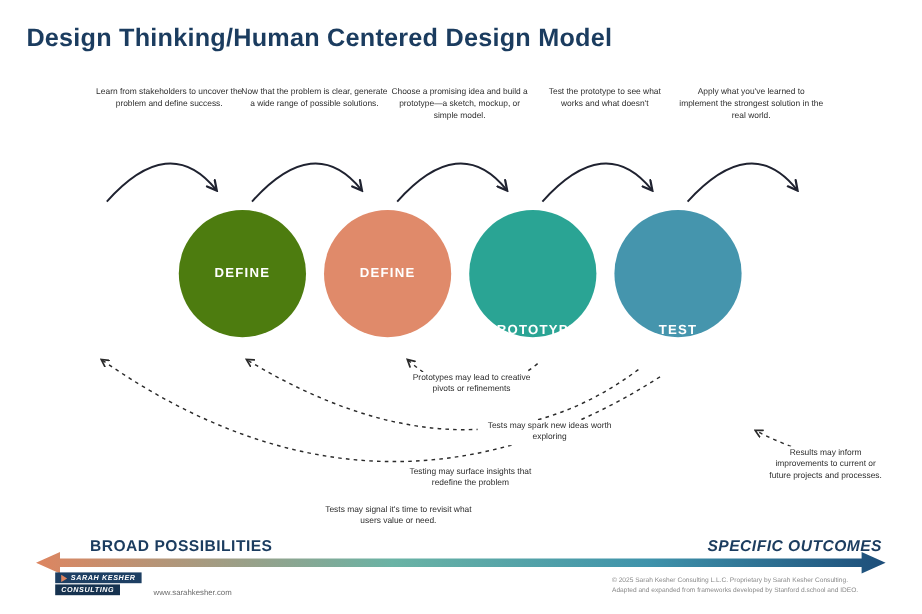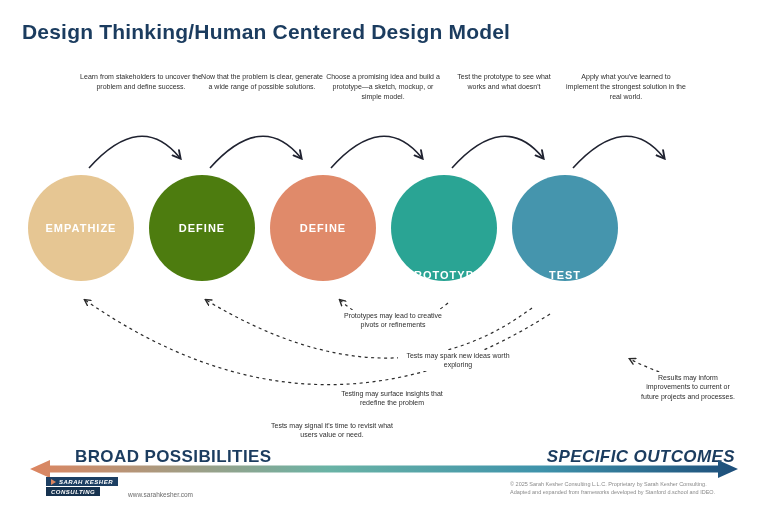--- a/index.html
+++ b/index.html
@@ -43,21 +43,21 @@
     font-size:7px; line-height:1.35; color:#2e2e2e; text-align:center;
     background:#ffffff; padding:1px 2px;
   }
   .fnote-0 { left:393px; top:310px; width:112px; }
   .fnote-1 { left:458px; top:350px; width:120px; }
   .fnote-2 { left:392px; top:388px; width:125px; }
   .fnote-3 { left:332px; top:420px; width:135px; }
   .fnote-4 { left:688px; top:372px; width:102px; }
 
   .axis-label {
-    position:absolute; top:447px; font-size:17px; font-weight:bold; color:#1b3c5f; letter-spacing:.4px;padding-left:40px;
+    position:absolute; top:447px; font-size:13px; font-weight:bold; color:#1b3c5f; letter-spacing:.4px;padding-left:40px;
   }
   .axis-left { left:35px; }
   .axis-right { right:33px;font-style:italic; }
 
   .logo {
     position:absolute; left:46px; top:477px; width:76px;
   }
   .logo-row {
     display:flex; align-items:center; background:#1d3f63; color:#ffffff;
     font-size:6px; font-weight:bold; font-style:italic; letter-spacing:.5px;
@@ -101,23 +101,20 @@
     </defs>
     <g fill="none" stroke="#1f2230" stroke-width="1.6">
       <path d="M 89 168 Q 141 110 180 158" marker-end="url(#arrSolid)"></path>
       <path d="M 210 168 Q 262 110 301 158" marker-end="url(#arrSolid)"></path>
       <path d="M 331 168 Q 383 110 422 158" marker-end="url(#arrSolid)"></path>
       <path d="M 452 168 Q 504 110 543 158" marker-end="url(#arrSolid)"></path>
       <path d="M 573 168 Q 626 110 664 158" marker-end="url(#arrSolid)"></path>
     </g>
   </svg>
 
-  <div class="stage stage-0" style="background-color: rgb(230, 198, 147);">
-    <span>EMPATHIZE</span>
-  </div>
   <div class="stage stage-1" style="background-color: #4d7c0f;">
     <span>DEFINE</span>
   </div>
   <div class="stage stage-2" style="background-color: rgb(224, 138, 106);">
     <span>DEFINE</span>
   </div>
   <div class="stage stage-3" style="background-color: rgb(42, 164, 148);">
     <span>PROTOTYPE</span>
   </div>
   <div class="stage stage-4" style="background-color: rgb(69, 149, 173); align-items: flex-end;">

